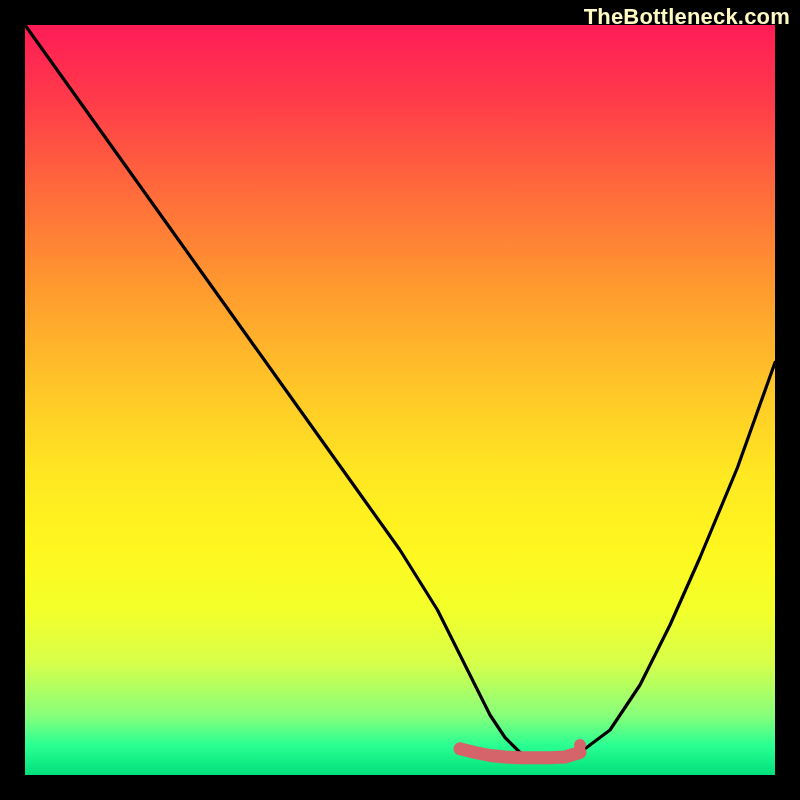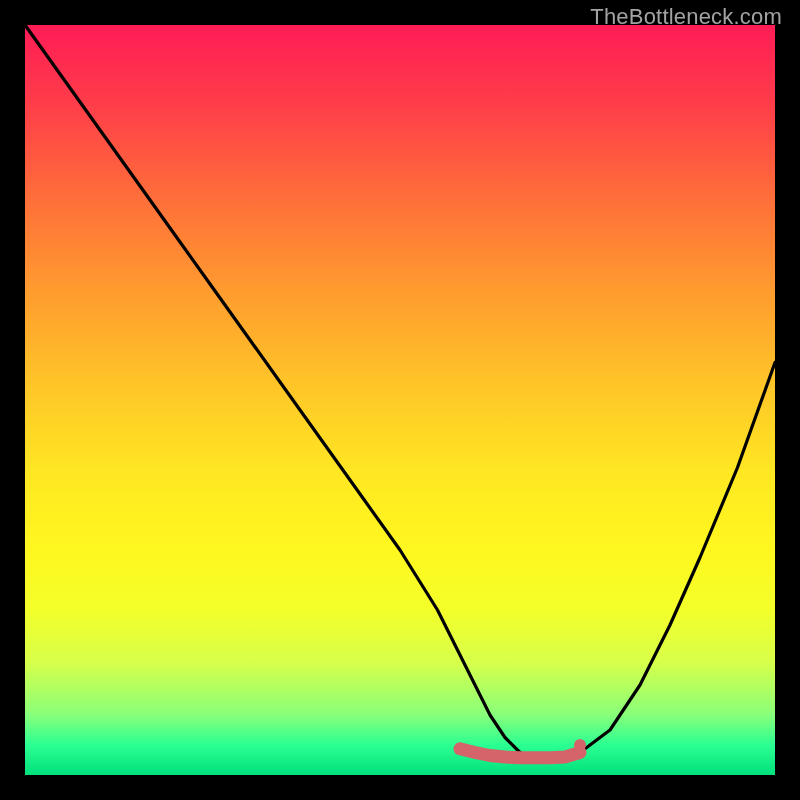--- a/index.html
+++ b/index.html
@@ -27,25 +27,25 @@
       #f3ff2a 78%,
       #d7ff4a 85%,
       #88ff7a 92%,
       #2bff92 96%,
       #00e07c 100%
     );
   }
   .watermark {
     position: absolute;
     top: 4px;
-    right: 18px;
+    right: 10px;
     font-family: Arial, Helvetica, sans-serif;
     font-size: 22px;
-    font-weight: 400;
-    color: #a3a3a3;
+    font-weight: 700;
+    color: #fef9c3;
     letter-spacing: 0.2px;
     user-select: none;
   }
   svg.curve {
     position: absolute;
     left: 0; top: 0;
     width: 750px;
     height: 750px;
     overflow: visible;
   }

